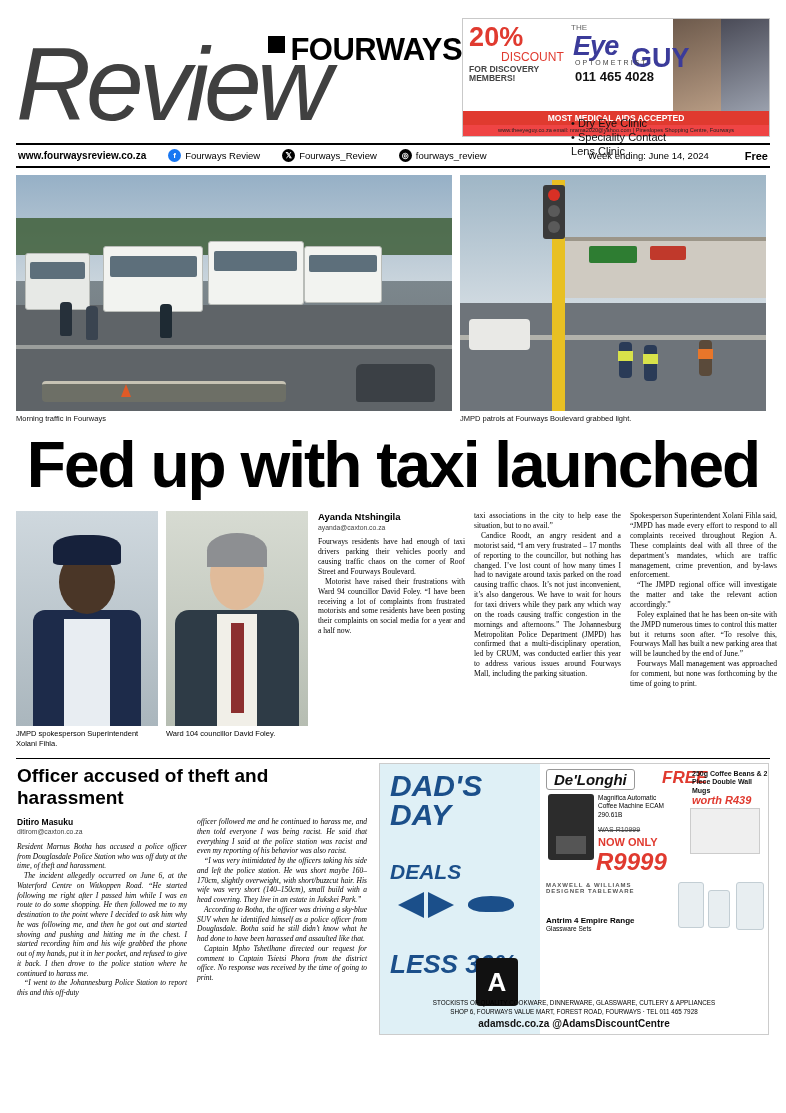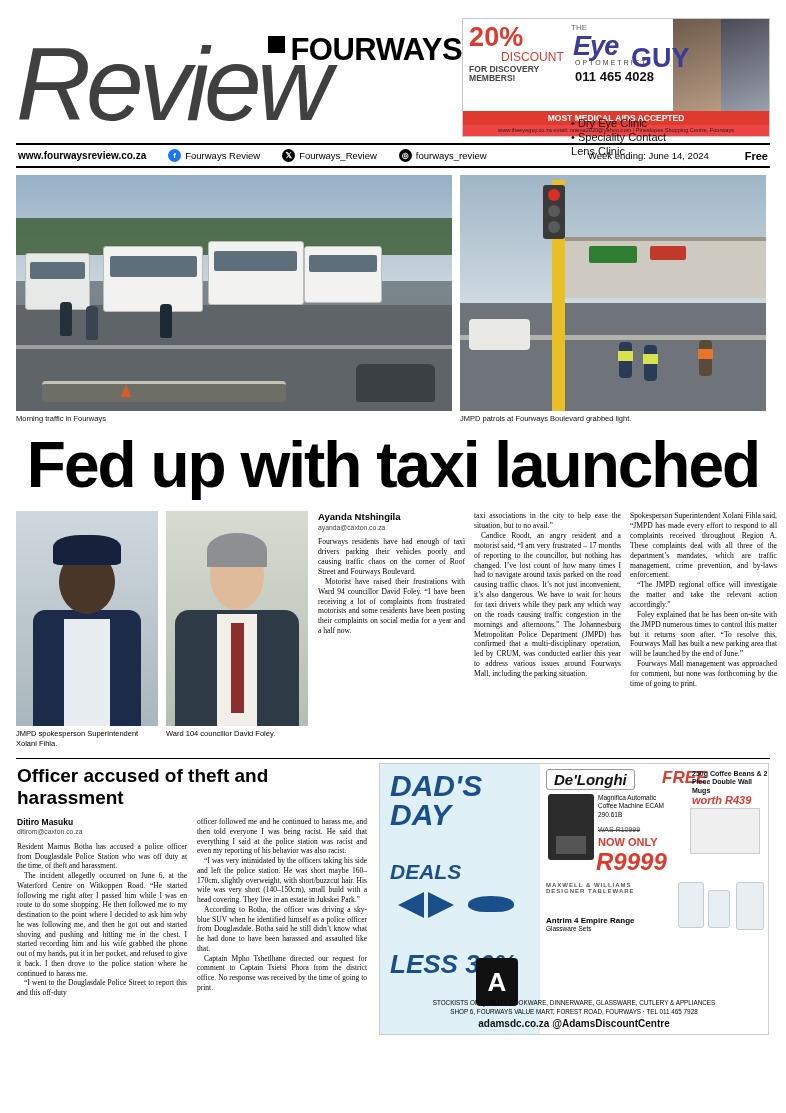--- a/index.html
+++ b/index.html
@@ -160,21 +160,21 @@
   .col p { margin:0; text-indent:7px; }
   .col p.first { text-indent:0; }
 
   
   .rule { border-top:1.5px solid #000; margin:10px 0 0 0; }
   .lower { display:flex; gap:12px; margin-top:4px;justify-content:center; }
   .lower-left { width: 350px; }
   .sub-headline { font-family:"Liberation Sans", sans-serif; font-weight:bold; font-size:19px; margin:2px 0 8px 0; }
   .lower-cols { display:flex; gap:10px; }
   .lcol { width:170px; font-size:7.5px; line-height:1.30; text-align:justify; }
-  .lcol p { margin:0; text-indent:7px; }
+  .lcol p { margin:0; text-indent:7px;font-style:italic; }
   .lcol p.first { text-indent:0; }
 
   
   .ad { width: 390px; height: 272px; border:1px solid #ccc; position:relative; background:#fff; overflow:hidden;
         font-family:"Liberation Sans", sans-serif; }
   .ad-left { position:absolute; left:0; top:0; width:160px; height:100%; background:#dff0f6; }
   .dads { position:absolute; left:10px; top:8px; font-weight:bold; font-style:italic; color:#1b4f8a; font-size:30px; line-height:0.95; }
   .dads small { display:block; font-size:30px; }
   .deals { position:absolute; left:10px; top:96px; font-weight:bold; font-style:italic; color:#1b4f8a; font-size:21px; }
   .bowtie { position:absolute; left:18px; top:128px; width:56px; height:26px; }
@@ -378,21 +378,21 @@
 
   <div class="lower">
     <div class="lower-left">
       <div class="sub-headline">Officer accused of theft and harassment</div>
       <div class="lower-cols">
         <div class="lcol">
           <div class="byline" style="font-size:8.5px">Ditiro Masuku</div>
           <div class="byemail">ditirom@caxton.co.za</div>
           <p class="first">Resident Marnus Botha has accused a police officer from Douglasdale Police Station who was off duty at the time, of theft and harassment.</p>
           <p>The incident allegedly occurred on June 6, at the Waterford Centre on Witkoppen Road. “He started following me right after I passed him while I was en route to do some shopping. He then followed me to my destination to the point where I decided to ask him why he was following me, and then he got out and started shoving and pushing and hitting me in the chest. I started recording him and his wife grabbed the phone out of my hands, put it in her pocket, and refused to give it back. I then drove to the police station where he continued to harass me.</p>
-          <p>“I went to the Douglasdale Police Street to report this and this off-duty</p>
+          <p>“I went to the Johannesburg Police Station to report this and this off-duty</p>
         </div>
         <div class="lcol">
           <p class="first">officer followed me and he continued to harass me, and then told everyone I was being racist. He said that everything I said at the police station was racist and even my reporting of his behavior was also racist.</p>
           <p>“I was very intimidated by the officers taking his side and left the police station. He was short maybe 160–170cm, slightly overweight, with short/buzzcut hair. His wife was very short (140–150cm), small build with a head covering. They live in an estate in Jukskei Park.”</p>
           <p>According to Botha, the officer was driving a sky-blue SUV when he identified himself as a police officer from Douglasdale. Botha said he still didn’t know what he had done to have been harassed and assaulted like that.</p>
           <p>Captain Mpho Tshetlhane directed our request for comment to Captain Tsietsi Phora from the district office. No response was received by the time of going to print.</p>
         </div>
       </div>
     </div>
 

